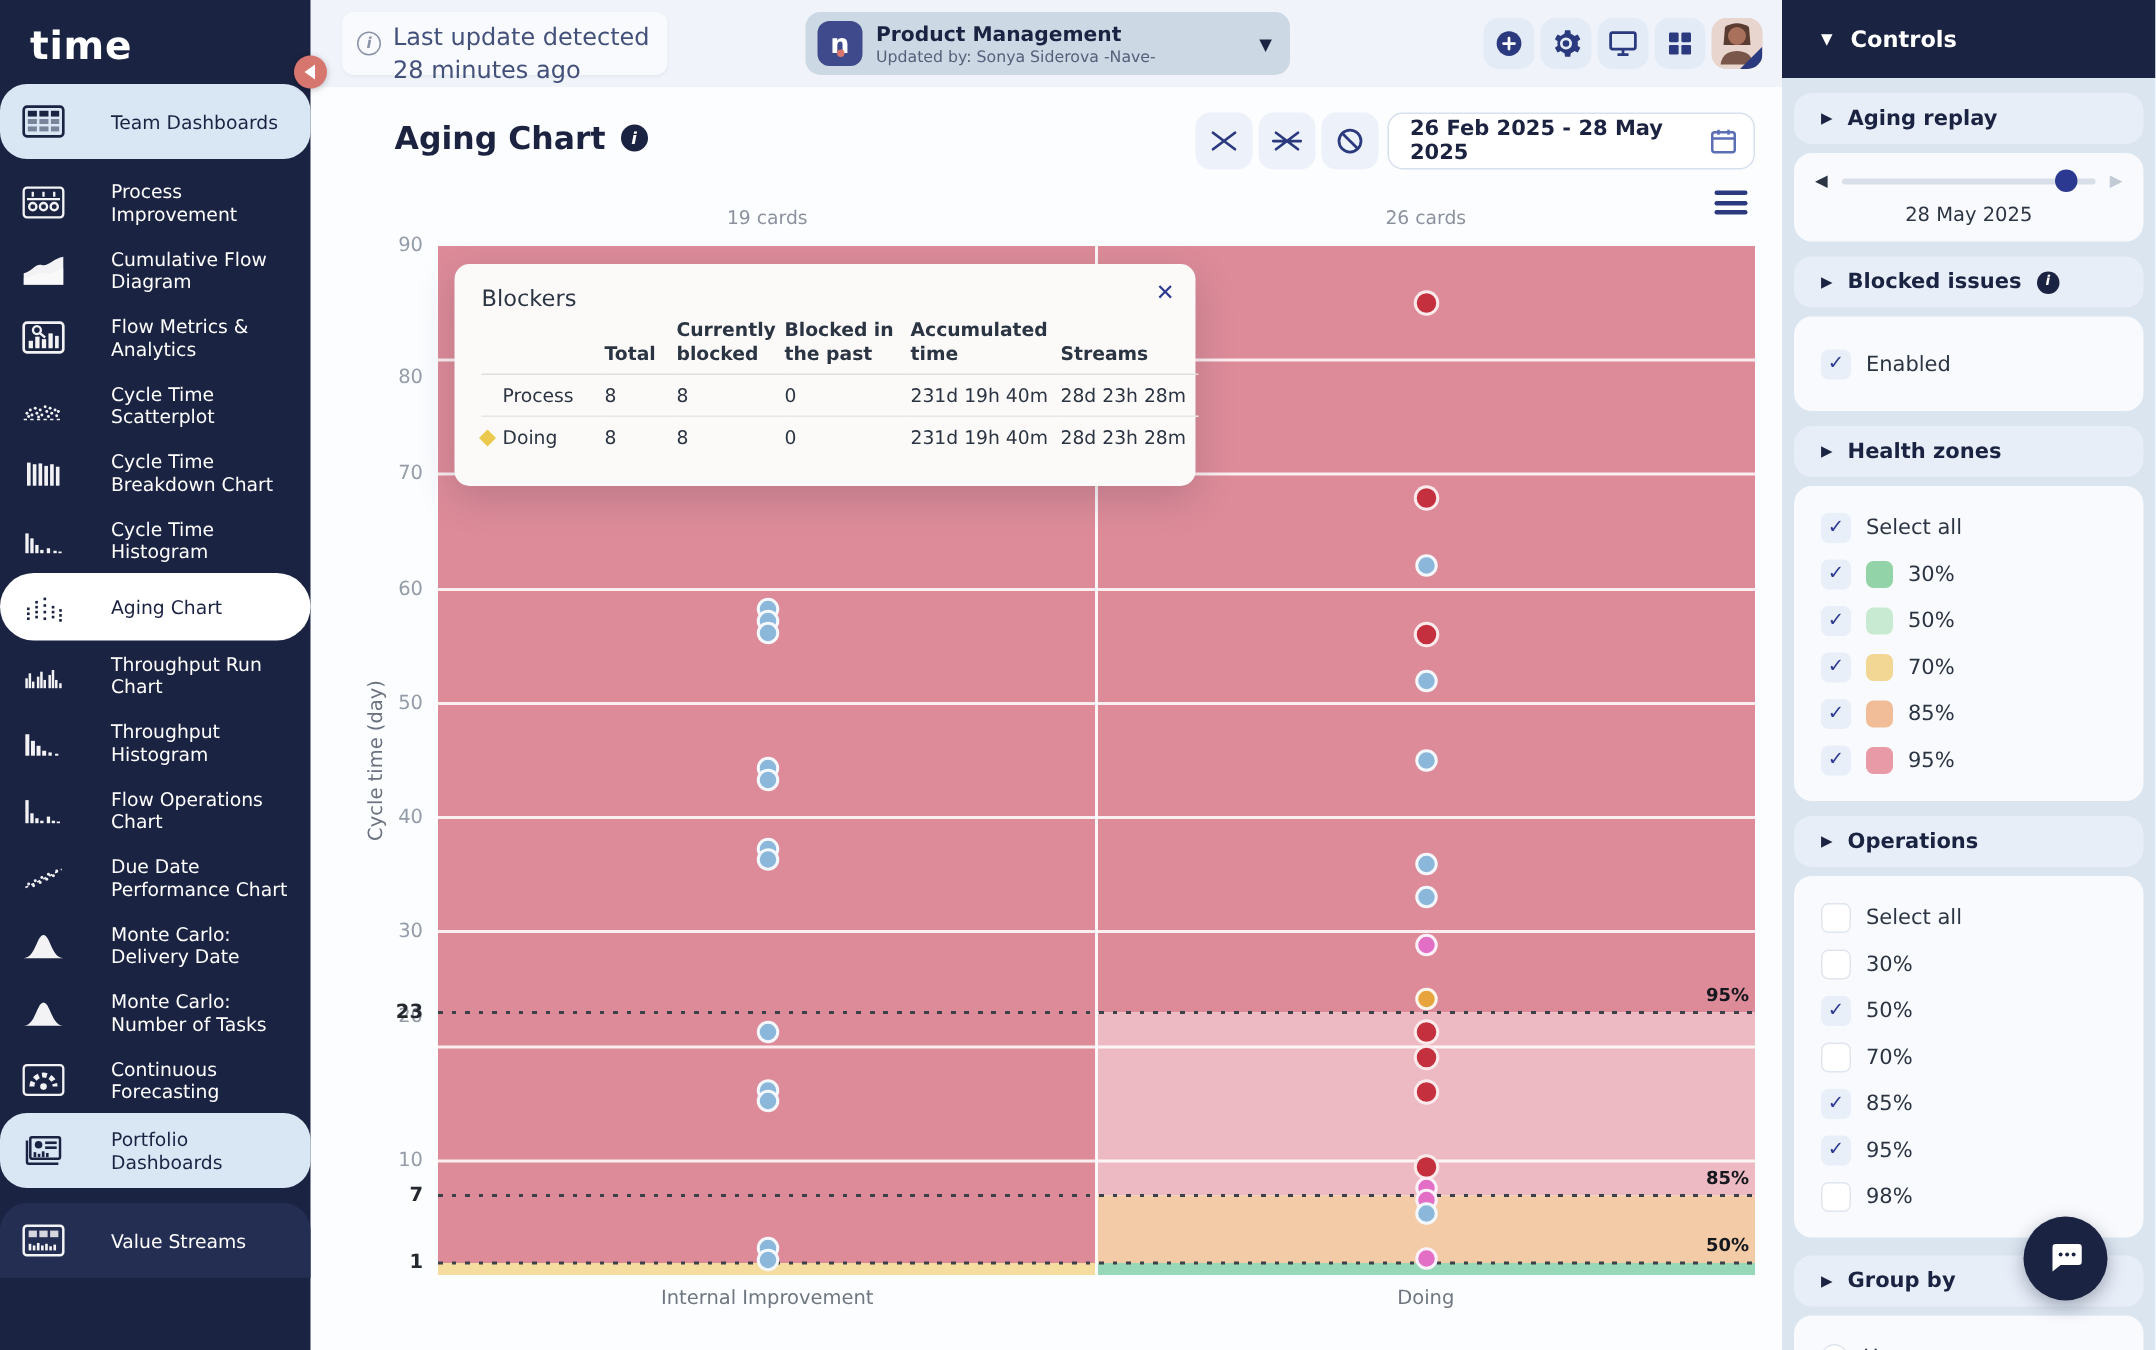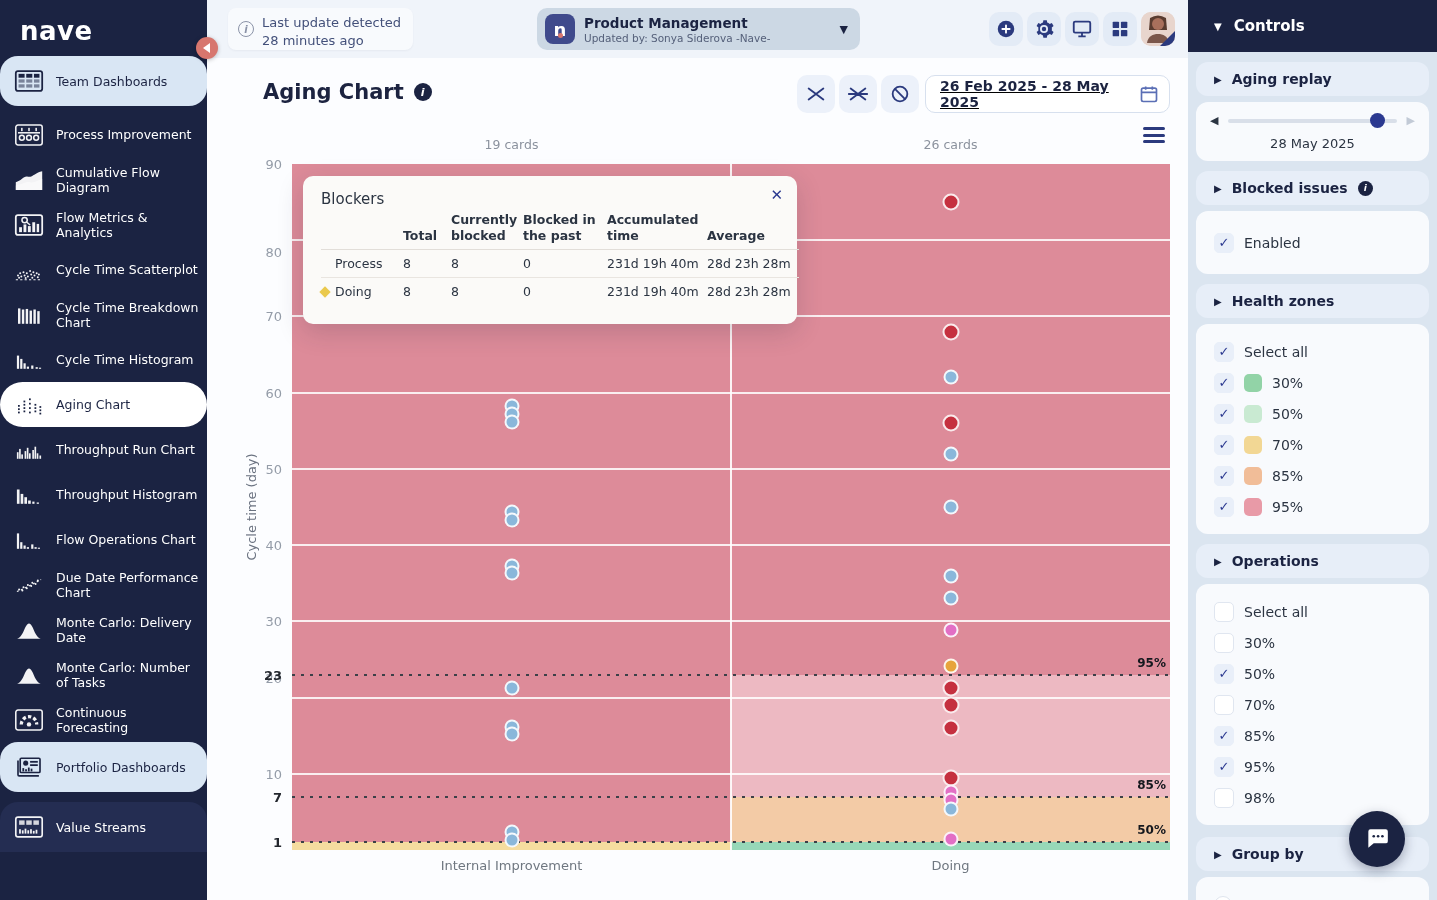--- a/index.html
+++ b/index.html
@@ -7,59 +7,59 @@
     font-family:"DejaVu Sans","Liberation Sans",sans-serif; }
   .page { position:relative; width:1437px; height:900px; }
 
   
   .sidebar { position:absolute; left:0; top:0; width:207px; height:900px; background:#1b2342; z-index:5; }
   .logo { color:#fff; font-size:26px; font-weight:700; letter-spacing:.5px; padding:16px 0 10px 20px; }
   .collapse-btn { position:absolute; left:196px; top:37px; width:22px; height:22px; border-radius:50%;
     background:#d7766e; z-index:9; display:flex; align-items:center; justify-content:center; box-shadow:0 1px 4px rgba(0,0,0,.25);}
   .collapse-btn::before { content:""; border:5px solid transparent; border-right:7px solid #fff; margin-left:-7px; }
   .side-nav { display:flex; flex-direction:column; }
-  .side-item { display:flex; align-items:center; gap:10px; min-height:45px; padding:5px 8px 5px 12px;
+  .side-item { display:flex; align-items:center; gap:28px; min-height:45px; padding:5px 8px 5px 12px;
     color:#fff; font-size:12.5px; font-weight:500; cursor:pointer; }
   .side-item .sicon { width:34px; flex:0 0 34px; display:flex; align-items:center; justify-content:center; color:rgba(255,255,255,.95); }
   .side-item .sicon svg { width:30px; height:22px; }
   .side-item.light { background:#d9e6f4; color:#1b2342; border-radius:18px; min-height:50px; margin:0 0 6px 0; }
   .side-item.light .sicon { color:#1b2342; }
   .side-item.active { background:#ffffff; color:#1b2342; border-radius:26px; }
   .side-item.active .sicon { color:#1b2342; }
   .side-item.darkcard { background:#242d52; border-radius:18px 18px 0 0; margin-top:4px; min-height:50px; }
 
   
   .main { position:absolute; left:207px; top:0; width:981px; height:900px; background:#fcfdff; }
   .topstrip { position:absolute; left:0; top:0; width:981px; height:58px; background:#f0f4fa; }
   .update-box { position:absolute; left:21px; top:8px; height:42px; background:#f8fafd; border-radius:8px;
     padding:6px 12px 6px 34px; box-shadow:0 1px 2px rgba(30,40,80,.05); }
   .update-box .uinfo { position:absolute; left:10px; top:13px; width:16px; height:16px; border:1.4px solid #8b93a8;
     border-radius:50%; color:#8b93a8; font-size:10px; font-weight:700; display:flex; align-items:center; justify-content:center; font-style:italic;}
-  .update-box .l { font-size:13px; color:#43507a; line-height:1.4; }
+  .update-box .l { font-size:16px; color:#43507a; line-height:1.4; }
   .project-pill { position:absolute; left:330px; top:8px; width:323px; height:42px; background:#ccd8e4; border-radius:10px;
     display:flex; align-items:center; padding:0 12px 0 8px; cursor:pointer; }
   .plogo { width:30px; height:30px; border-radius:8px; background:#3f4a8c; position:relative; color:#fff;
     font-weight:700; font-size:18px; display:flex; align-items:center; justify-content:center; }
   .plogo::after { content:""; position:absolute; left:13px; bottom:6px; width:5px; height:5px; border-radius:50%; background:#d7766e; }
   .ptxt { margin-left:9px; flex:1; }
   .pname { font-size:13.5px; font-weight:700; color:#1b2342; }
   .psub { font-size:10.5px; color:#55607a; margin-top:1px; }
   .pcaret { color:#1b2342; font-size:11px; }
   .top-ic { position:absolute; top:12px; width:34px; height:34px; border-radius:10px; background:#e3ebf6;
     display:flex; align-items:center; justify-content:center; cursor:pointer; }
   .top-ic svg { width:22px; height:22px; }
   .avatar { overflow:hidden; background:#e8d5cd; padding:0; }
   .chart-title { position:absolute; left:56px; top:80px; font-size:21px; font-weight:700; color:#1c2340; display:flex; align-items:center; gap:10px;}
   .info-dot { display:inline-flex; width:18px; height:18px; border-radius:50%; background:#1b2342; color:#fff;
     font-size:11px; font-weight:700; align-items:center; justify-content:center; font-style:italic; }
   .tool-btn { position:absolute; top:75px; width:38px; height:38px; border-radius:10px; background:#ecf1fa;
     display:flex; align-items:center; justify-content:center; cursor:pointer; }
   .tool-btn svg { width:22px; height:22px; }
   .date-box { position:absolute; left:718px; top:75px; width:245px; height:38px; background:#fff; border:1px solid #d7e0ee;
-    border-radius:10px; display:flex; align-items:center; padding:0 10px 0 14px; cursor:pointer;text-decoration:underline; }
+    border-radius:10px; display:flex; align-items:center; padding:0 10px 0 14px; cursor:pointer; }
   .date-box .dtxt { flex:1; font-size:14px; font-weight:600; color:#1c2340; }
   .hamburger { position:absolute; left:936px; top:127px; width:22px; height:16px; display:flex; flex-direction:column;
     justify-content:space-between; cursor:pointer; }
   .hamburger i { height:3px; border-radius:2px; background:#2b3a7e; }
 
   
   .plot { position:absolute; left:85px; top:164px; width:878px; height:686px; }
   .zone { position:absolute; }
   .gridline { position:absolute; left:0; width:100%; height:2px; background:rgba(255,255,255,.85); }
   .vdivider { position:absolute; top:0; width:2px; height:686px; background:rgba(255,255,255,.9); }
@@ -114,21 +114,21 @@
   .fab { position:absolute; left:1349px; top:811px; width:56px; height:56px; border-radius:50%; background:#1b2342;
     z-index:9; display:flex; align-items:center; justify-content:center; cursor:pointer; box-shadow:0 4px 12px rgba(20,25,55,.35); }
   .fab svg { width:26px; height:26px; }
 </style>
 </head>
 <body>
 
 <div class="page">
 
   <div class="sidebar">
-    <div class="logo">nave</div>
+    <div class="logo">time</div>
     <div class="side-nav">
         <div class="side-item light">
           <span class="sicon">
             <svg viewBox="0 0 26 20">
               <rect x="1" y="1" width="24" height="18" rx="2" fill="none" stroke="currentColor" stroke-width="1.6"></rect>
               <g fill="currentColor">
                 <rect x="3.5" y="3.5" width="5.5" height="3.5"></rect>
                 <rect x="10.5" y="3.5" width="5.5" height="3.5"></rect>
                 <rect x="17.5" y="3.5" width="5" height="3.5"></rect>
                 <g opacity=".5">
@@ -580,21 +580,21 @@
             <col style="width:100px">
             <col style="width:92px">
           </colgroup>
         <thead>
             <tr>
               <th></th>
               <th>Total</th>
               <th>Currently blocked</th>
               <th>Blocked in the past</th>
               <th>Accumulated time</th>
-              <th>Average</th>
+              <th>Streams</th>
             </tr>
           </thead>
         <tbody>
             <tr class="">
               <td style="padding-left: 14px;">Process</td>
               <td>8</td>
               <td>8</td>
               <td>0</td>
               <td>231d 19h 40m</td>
               <td>28d 23h 28m</td>

